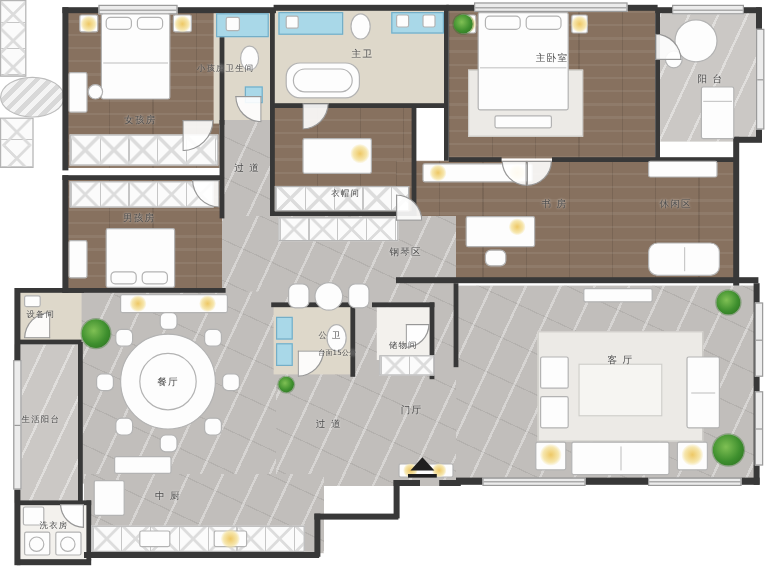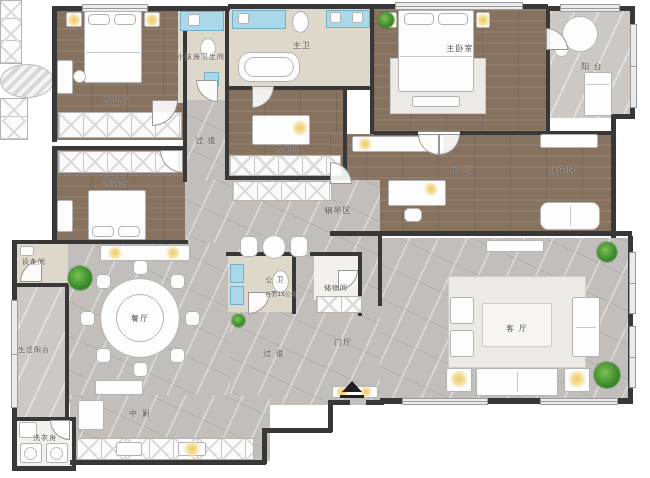--- a/index.html
+++ b/index.html
@@ -263,35 +263,35 @@
   <div class="plant" style="left:378px;top:12px;width:16px;height:16px"></div>
   <div class="plant" style="left:68px;top:266px;width:24px;height:24px"></div>
   <div class="plant" style="left:232px;top:314px;width:13px;height:13px"></div>
   <div class="plant" style="left:597px;top:242px;width:20px;height:20px"></div>
   <div class="plant" style="left:594px;top:362px;width:26px;height:26px"></div>
 
   <div class="tri" style="left:342px;top:381px"></div>
   <i class="bar" style="left:340px;top:395px;width:24px;height:3px"></i>
 
   <div class="label" style="left:117px;top:100px">女孩房</div>
-  <div class="label s7" style="left:201px;top:57px">小孩房卫生间</div>
+  <div class="label s7" style="left:188px;top:57px">小孩房卫生间</div>
   <div class="label" style="left:302px;top:45px">主卫</div>
   <div class="label" style="left:460px;top:48px">主卧室</div>
   <div class="label" style="left:592px;top:66px">阳 台</div>
   <div class="label" style="left:206px;top:140px">过 道</div>
-  <div class="label s7" style="left:288px;top:150px">衣帽间</div>
+  <div class="label s7" style="left:288px;top:161px">衣帽间</div>
   <div class="label" style="left:116px;top:182px">男孩房</div>
   <div class="label" style="left:462px;top:170px">书 房</div>
   <div class="label" style="left:563px;top:170px">休闲区</div>
   <div class="label" style="left:338px;top:210px">钢琴区</div>
   <div class="label s7" style="left:34px;top:262px">设备间</div>
   <div class="label s7" style="left:275px;top:280px">公 卫</div>
   <div class="label s6" style="left:281px;top:294px">台面15公分</div>
   <div class="label s7" style="left:336px;top:288px">储物间</div>
   <div class="label" style="left:140px;top:318px">餐厅</div>
-  <div class="label" style="left:517px;top:328px">客 厅</div>
+  <div class="label" style="left:517px;top:300px">客 厅</div>
   <div class="label s7" style="left:34px;top:350px">生活阳台</div>
   <div class="label" style="left:274px;top:353px">过 道</div>
   <div class="label" style="left:343px;top:342px">门厅</div>
   <div class="label" style="left:140px;top:413px">中 厨</div>
   <div class="label s7" style="left:45px;top:438px">洗衣房</div>
 
 </div>
 
 </body></html>

